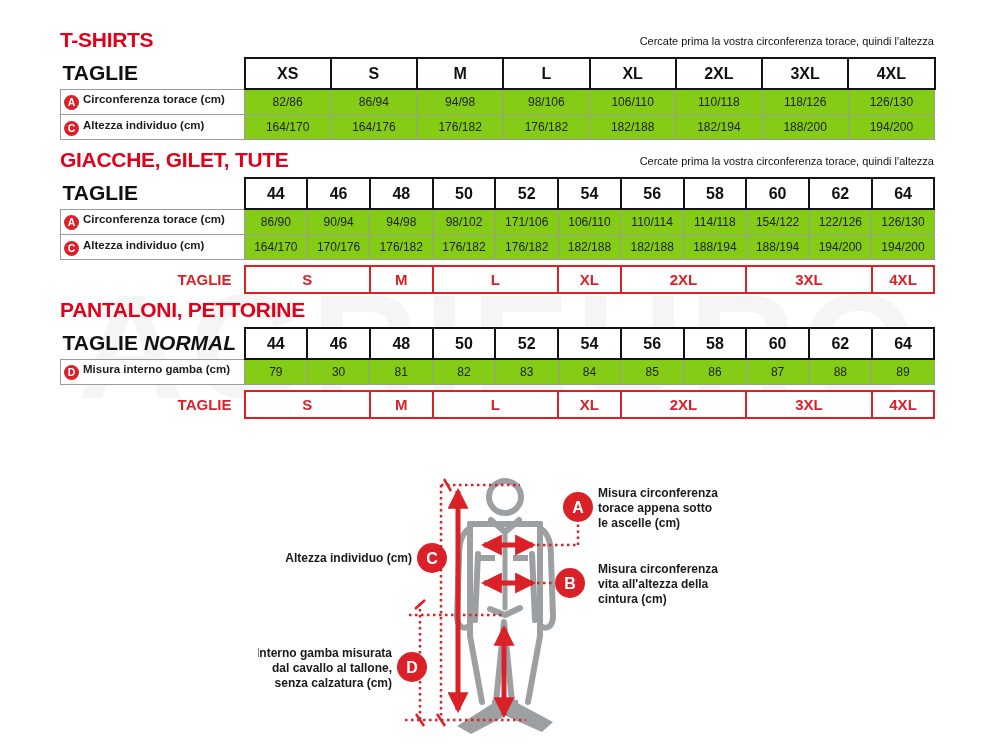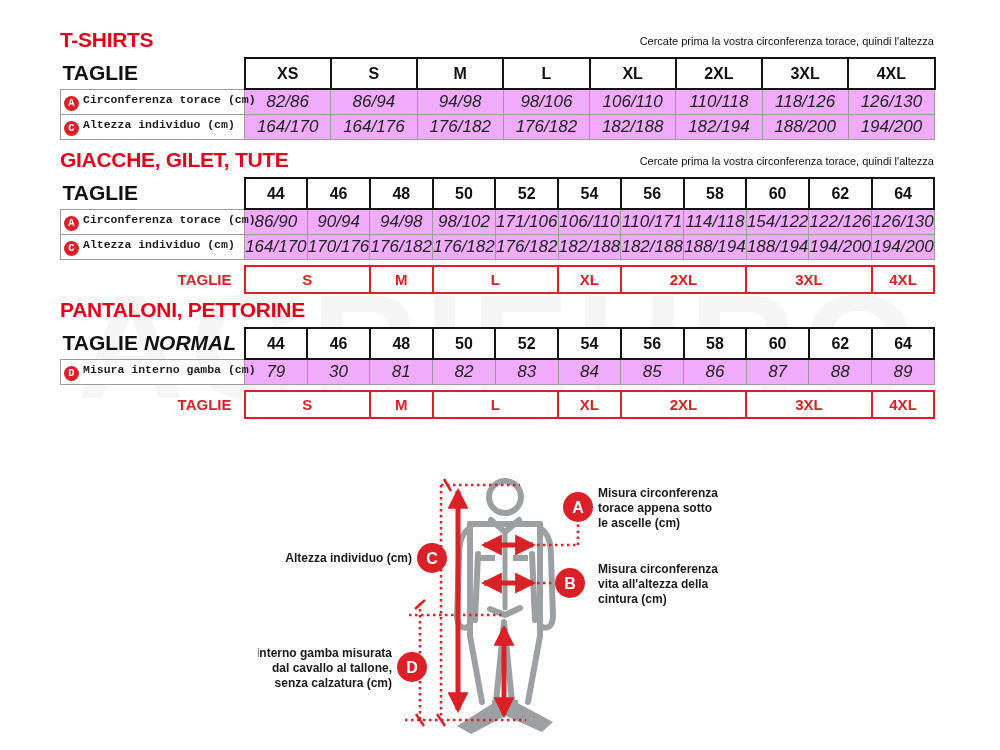--- a/index.html
+++ b/index.html
@@ -11,23 +11,23 @@
   .sec{position:absolute;left:60px;width:874px;}
   .sec-title{margin:0 0 5px 0;font-size:21px;font-weight:bold;letter-spacing:-0.3px;}
   .note{position:absolute;right:0;top:7px;font-size:11px;color:#111;}
   table.size-table{border-collapse:collapse;table-layout:fixed;width:874px;}
   table.size-table th.size{border:2px solid #141414;height:29px;padding:0;
         font-size:16px;font-weight:bold;color:#111;text-align:center;background:#fff;}
   table.size-table th.corner{border:none;text-align:left;font-size:21px;font-weight:bold;
         color:#111;padding:0 0 0 2px;white-space:nowrap;background:transparent;}
   .corner-it{font-style:italic;margin-left:6px;}
   td.lbl{border:1px solid #9c9c9c;font-size:11.5px;font-weight:bold;color:#1c1c1c;
-        padding:1px 2px 1px 3px;white-space:nowrap;background:#fff;font-family:Liberation Mono, monospace;}
-  td.val{border:1px solid #9c9c9c;text-align:center;font-size:17px;color:#222;
-        height:24px;padding:0;background:#f0abfc;font-style:italic;}
+        padding:1px 2px 1px 3px;white-space:nowrap;background:#fff;}
+  td.val{border:1px solid #9c9c9c;text-align:center;font-size:12px;color:#222;
+        height:24px;padding:0;background:#84cc16;}
   .badge{display:inline-block;width:15px;height:15px;border-radius:50%;
         color:#fff;text-align:center;line-height:15px;font-size:10.5px;font-weight:bold;
         margin-right:4px;vertical-align:-3px;}
   tr.sp td{border:none;height:5px;padding:0;background:transparent;}
   td.grp{border:2px solid;font-weight:bold;font-size:15px;text-align:center;
         height:25px;padding:0;background:#fff;}
   td.grp-lbl{border:none;font-weight:bold;font-size:15px;text-align:right;
         padding-right:12px;background:transparent;}
   .diagram{position:absolute;left:258px;top:460px;width:480px;height:288px;}
   .dg-label{font-family:"Liberation Sans",sans-serif;font-size:12px;font-weight:bold;fill:#1a1a1a;}
@@ -132,21 +132,21 @@
         </thead>
         <tbody>
           <tr>
             <td class="lbl"><span class="badge" style="background:#da2128">A</span>Circonferenza torace (cm)</td>
             <td class="val">86/90</td>
             <td class="val">90/94</td>
             <td class="val">94/98</td>
             <td class="val">98/102</td>
             <td class="val">171/106</td>
             <td class="val">106/110</td>
-            <td class="val">110/171</td>
+            <td class="val">110/114</td>
             <td class="val">114/118</td>
             <td class="val">154/122</td>
             <td class="val">122/126</td>
             <td class="val">126/130</td>
           </tr>
           <tr>
             <td class="lbl"><span class="badge" style="background:#da2128">C</span>Altezza individuo (cm)</td>
             <td class="val">164/170</td>
             <td class="val">170/176</td>
             <td class="val">176/182</td>

